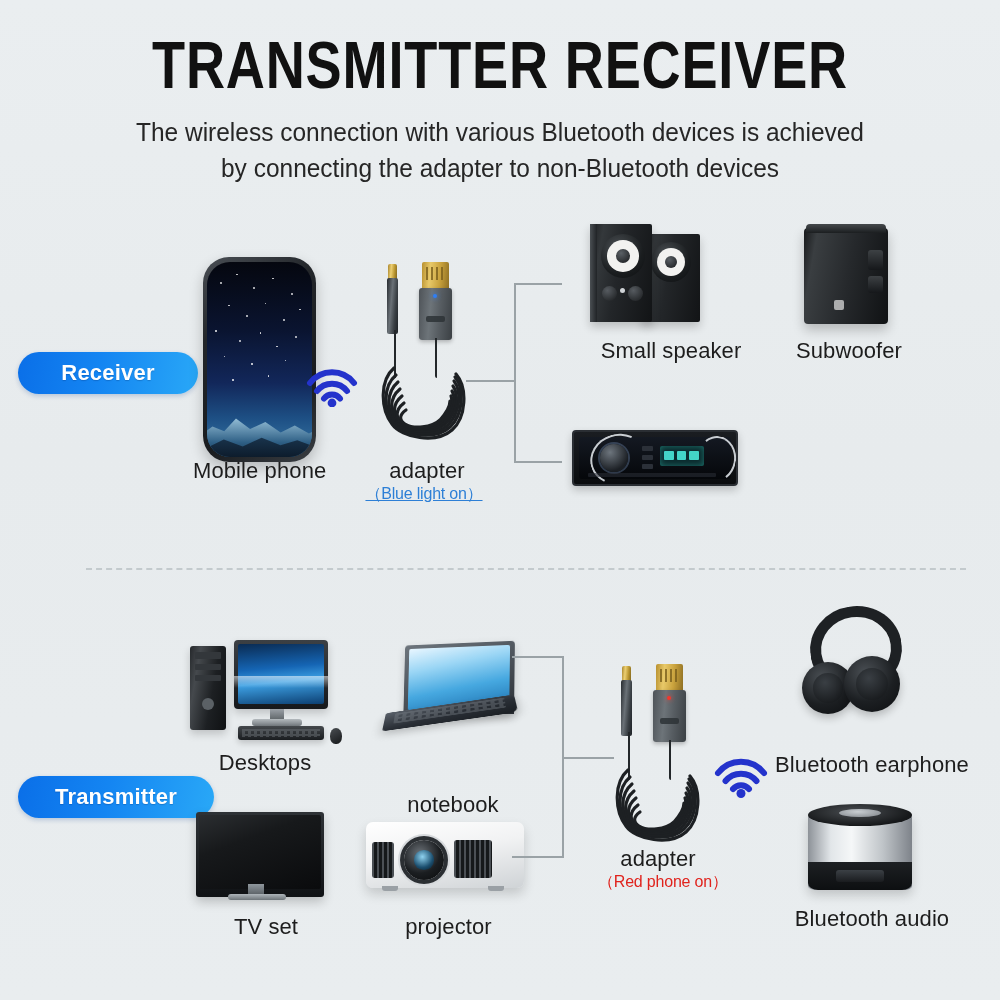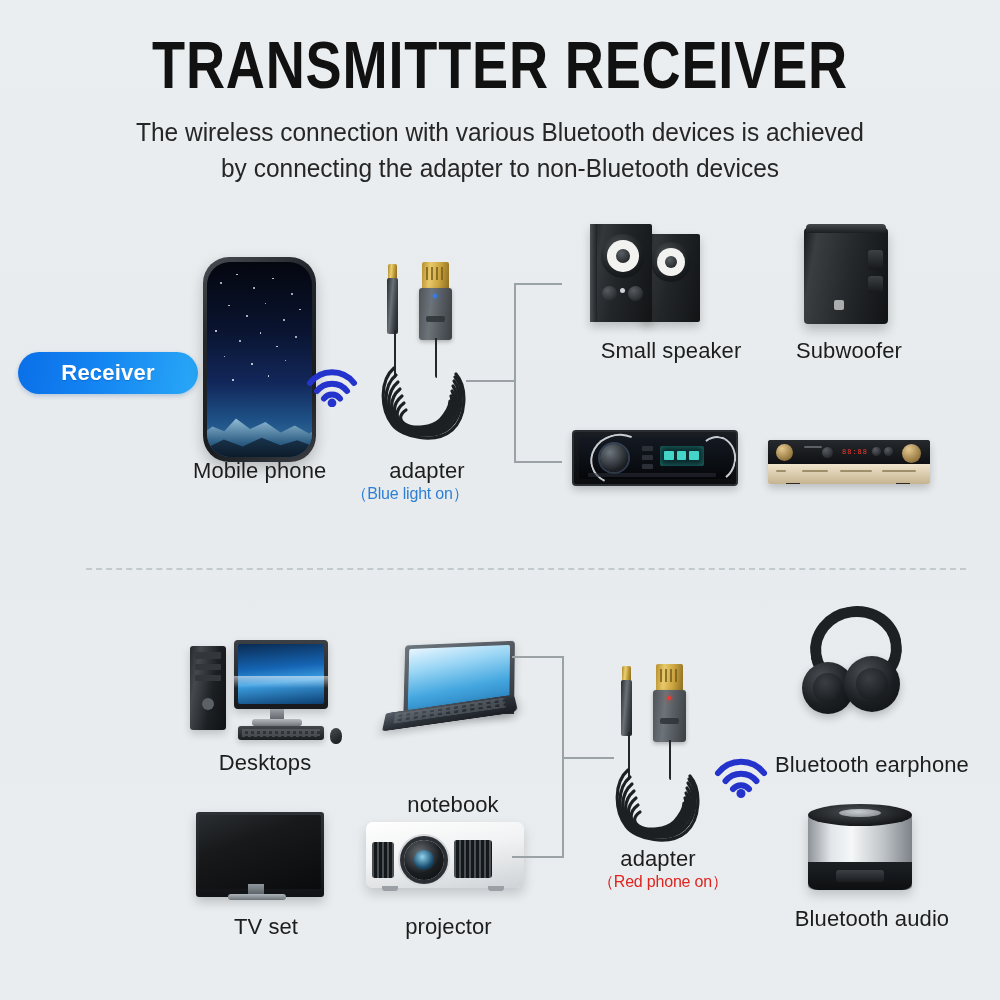--- a/index.html
+++ b/index.html
@@ -305,21 +305,21 @@
         <path d="M20 9 C7 20 7 44 18 58 C28 70 60 74 74 61 C87 49 89 23 79 11"></path>
         <path d="M22 16 C10 26 10 46 21 58 C31 69 60 71 72 59 C84 47 86 25 78 15"></path>
         <path d="M24 23 C13 32 13 48 23 58 C33 67 59 68 70 57 C81 46 83 28 77 20"></path>
         <path d="M26 30 C16 38 16 50 25 58 C34 65 58 66 68 56 C78 45 80 31 76 25"></path>
         <path d="M28 37 C19 44 19 52 27 58 C36 64 57 64 66 55 C75 45 77 35 75 30"></path>
         <path d="M30 44 C23 49 23 54 29 58 C37 63 56 62 64 54 C72 45 74 39 74 35"></path>
       </g>
     </svg>
   </div>
   <div class="cap" style="left:367px;top:458px;width:120px;">adapter</div>
-  <div class="note blue" style="left:350px;top:484px;width:120px;">（Blue light on）</div>
+  <div class="note blue" style="left:364px;top:484px;width:120px;text-decoration:underline;">（Blue light on）</div>
 
   <div>
     <div class="ln v" style="left:514px;top:283px;height:180px;"></div>
     <div class="ln h" style="left:514px;top:283px;width:48px;"></div>
     <div class="ln h" style="left:514px;top:461px;width:48px;"></div>
     <div class="ln h" style="left:466px;top:380px;width:50px;"></div>
   </div>
 
   <div class="spk-pair" style="left:590px;top:224px;width:140px;height:100px;">
     <div class="spk-box" style="left:52px;top:10px;width:58px;height:88px;">
@@ -361,40 +361,26 @@
       <i style="left:17px;top:5px;width:9px;height:9px;"></i>
       <i style="left:29px;top:5px;width:10px;height:9px;"></i>
     </div>
     <div class="car-arc" style="left:122px;top:4px;width:36px;height:42px;border-color:#e9eef3 #e9eef3 transparent transparent;transform:rotate(10deg);"></div>
     <div class="car-btn" style="left:68px;top:14px;width:11px;height:5px;"></div>
     <div class="car-btn" style="left:68px;top:23px;width:11px;height:5px;"></div>
     <div class="car-btn" style="left:68px;top:32px;width:11px;height:5px;"></div>
     <div class="car-btn" style="left:14px;top:41px;width:128px;height:4px;opacity:.55;"></div>
   </div>
 
-  <div class="amp" style="left:768px;top:440px;width:162px;height:44px;">
-    <div class="amp-top"></div>
-    <div class="amp-bot"></div>
-    <div class="amp-knob" style="left:8px;top:4px;width:17px;height:17px;"></div>
-    <div class="amp-knob" style="left:134px;top:4px;width:19px;height:19px;"></div>
-    <div class="amp-dkn" style="left:54px;top:7px;width:11px;height:11px;"></div>
-    <div class="amp-dkn" style="left:104px;top:7px;width:9px;height:9px;"></div>
-    <div class="amp-dkn" style="left:116px;top:7px;width:9px;height:9px;"></div>
-    <div class="amp-red" style="left:74px;top:8px;">88:88</div>
-    <div class="amp-line" style="left:36px;top:6px;width:18px;background:#9aa0a5;opacity:.5;"></div>
-    <div class="amp-line" style="left:8px;top:30px;width:10px;"></div>
-    <div class="amp-line" style="left:34px;top:30px;width:26px;"></div>
-    <div class="amp-line" style="left:72px;top:30px;width:32px;"></div>
-    <div class="amp-line" style="left:114px;top:30px;width:34px;"></div>
-    <div class="amp-foot" style="left:18px;bottom:-3px;width:14px;"></div>
-    <div class="amp-foot" style="left:128px;bottom:-3px;width:14px;"></div>
-  </div>
 
   <div class="divider" style="left:86px;top:568px;width:880px;"></div>
 
+  <div class="pill" style="left:18px;top:776px;width:196px;height:42px;">
+    <span>Transmitter</span>
+  </div>
 
   <div style="position:absolute;left:190px;top:640px;width:150px;height:100px;">
     <div class="pc-tower" style="left:0;top:6px;width:36px;height:84px;">
       <div class="pc-bay" style="left:5px;top:6px;width:26px;height:7px;"></div>
       <div class="pc-bay" style="left:5px;top:18px;width:26px;height:6px;"></div>
       <div class="pc-bay" style="left:5px;top:29px;width:26px;height:6px;"></div>
       <div class="pc-bay" style="left:12px;top:52px;width:12px;height:12px;border-radius:50%;background:#5b6166;"></div>
     </div>
     <div class="mon" style="left:44px;top:0;width:86px;height:60px;">
       <div class="mon-scr"></div>

